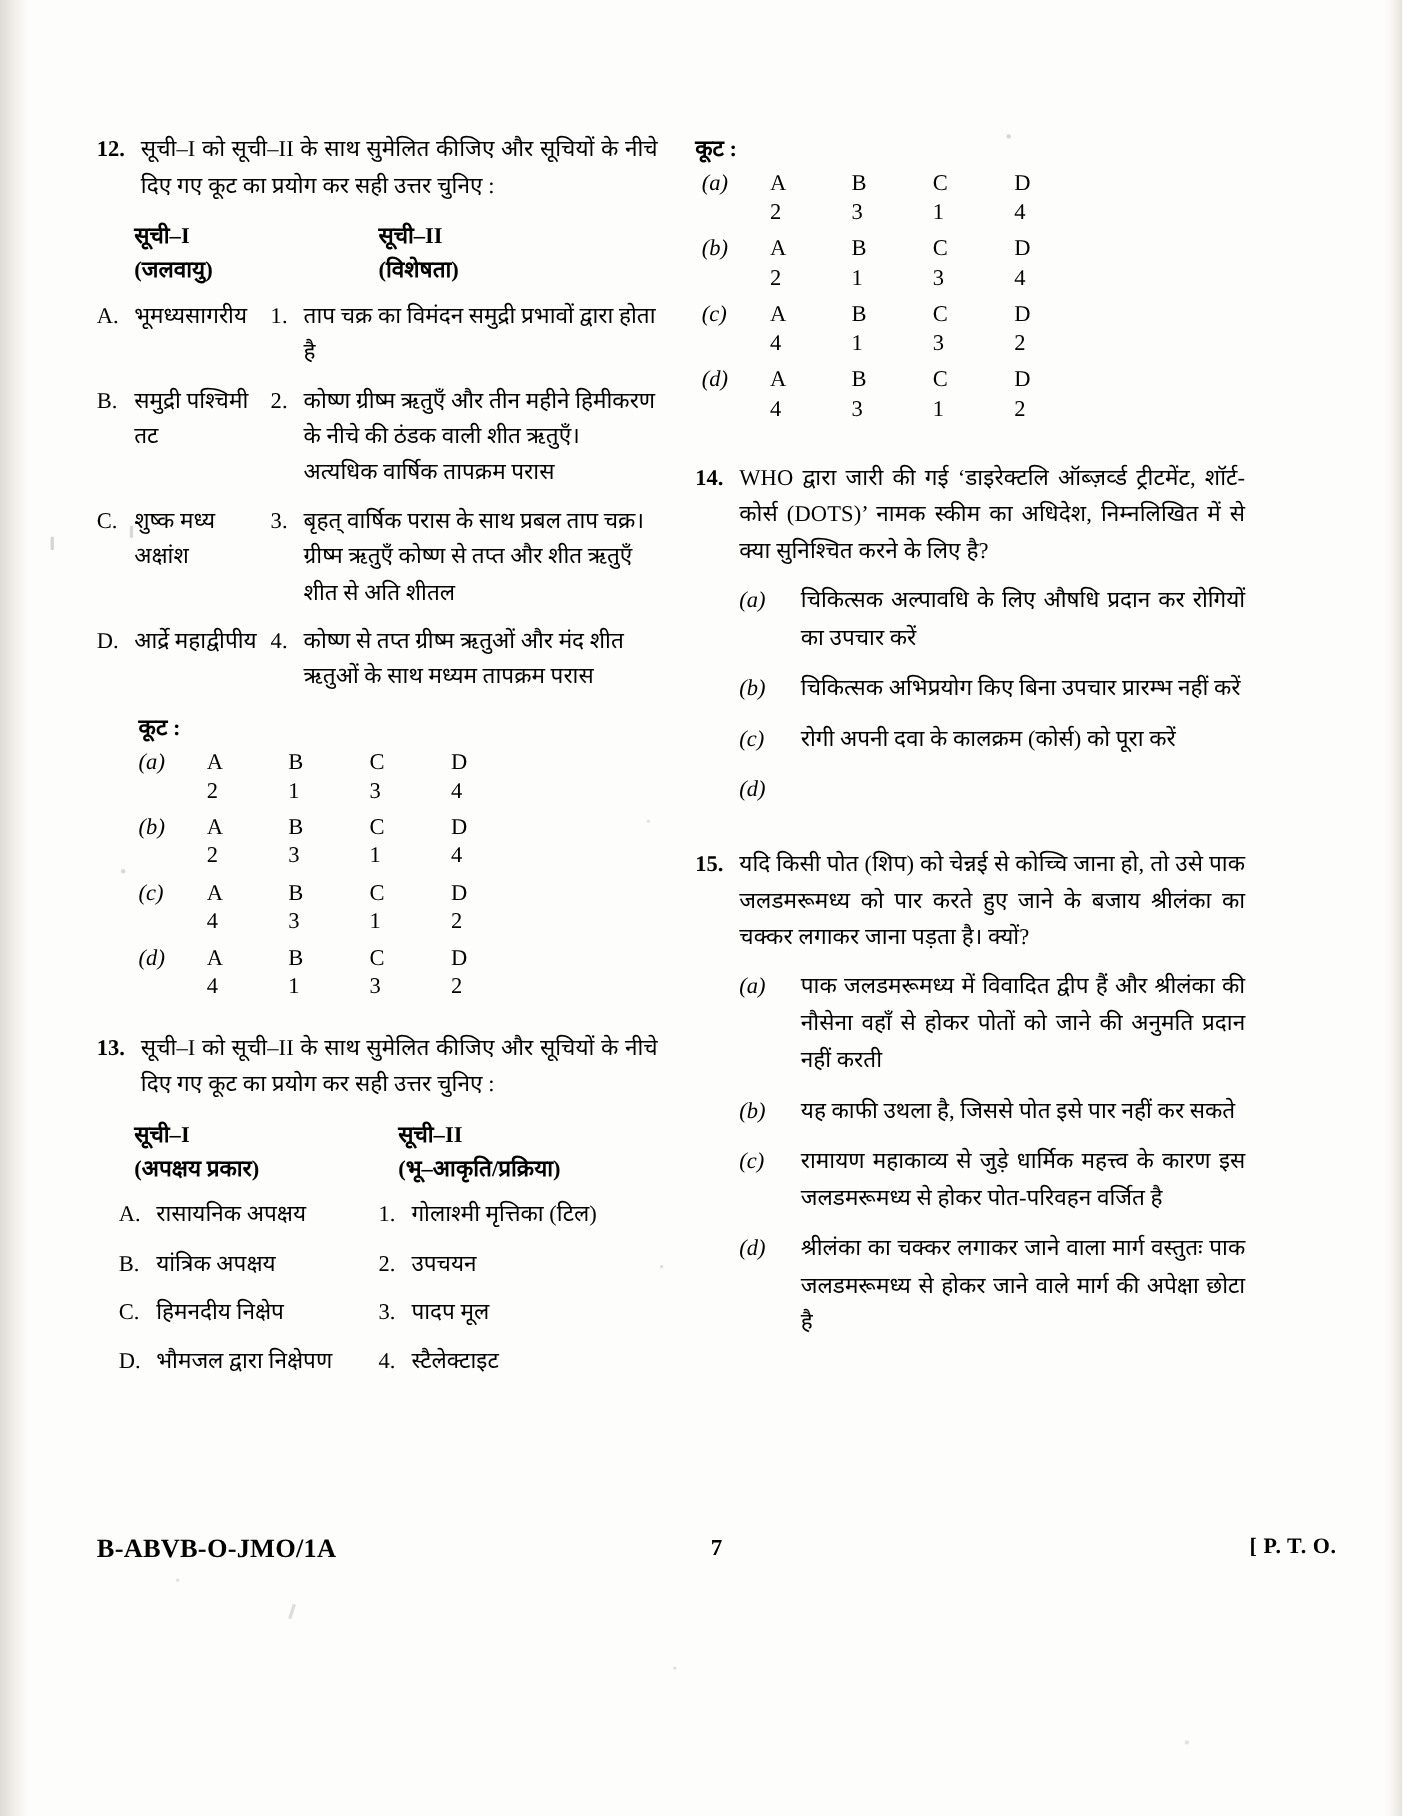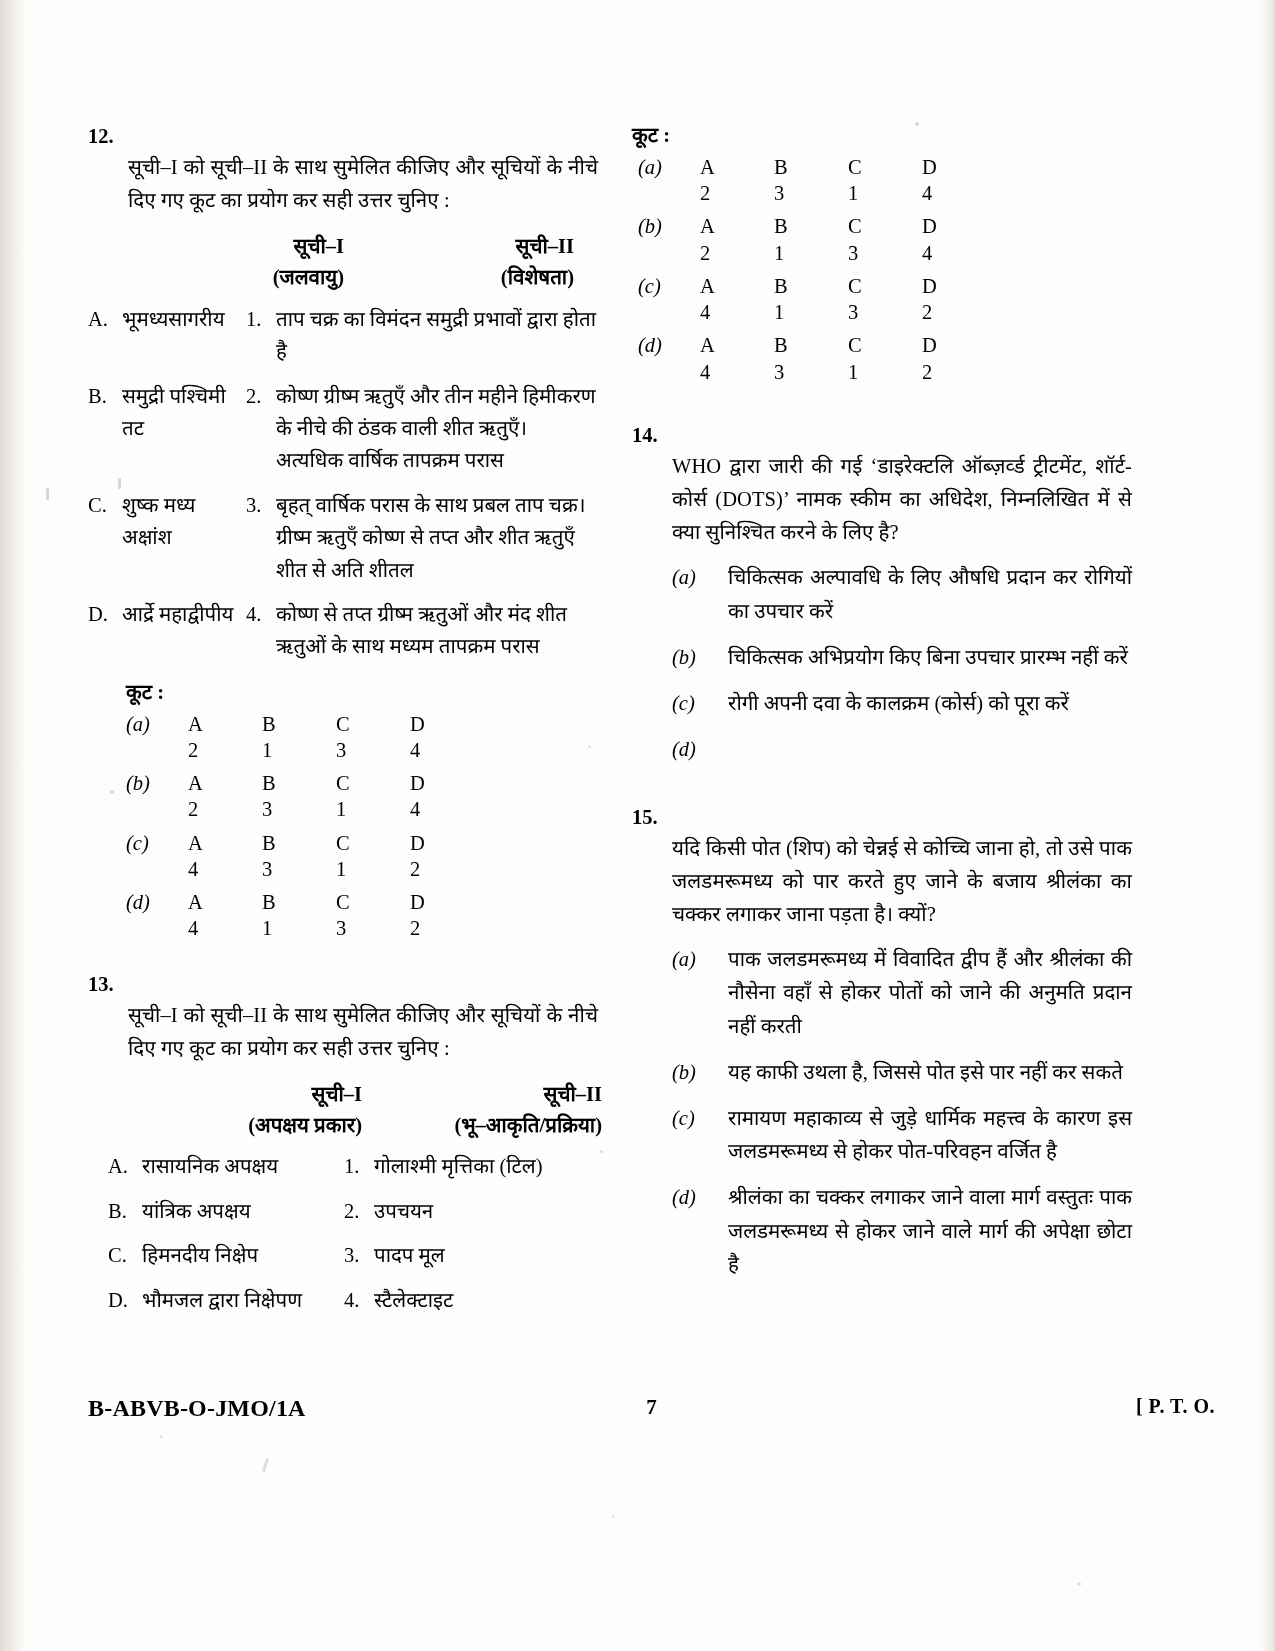--- a/index.html
+++ b/index.html
@@ -74,32 +74,31 @@
   }
   .q-body {
     flex: 1 1 auto;
   }
   .q-stem {
     font-size: 20.5px;
     line-height: 1.62;
     text-align: justify;
     text-align-last: left;
     letter-spacing: .1px;
-    margin-top: 31px;
   }
 
   
   .list-head {
     display: flex;
     margin-top: 14px;
     font-weight: bold;
     font-size: 20.5px;
     line-height: 1.5;
   }
-  .lh-col { text-align: right; }
+  .lh-col { text-align: left; }
   .lh-title { display: block; }
   .lh-sub   { display: block; }
 
   
   .match-rows {
     margin-top: 10px;
   }
   .m-row {
     display: flex;
     margin-bottom: 12px;

